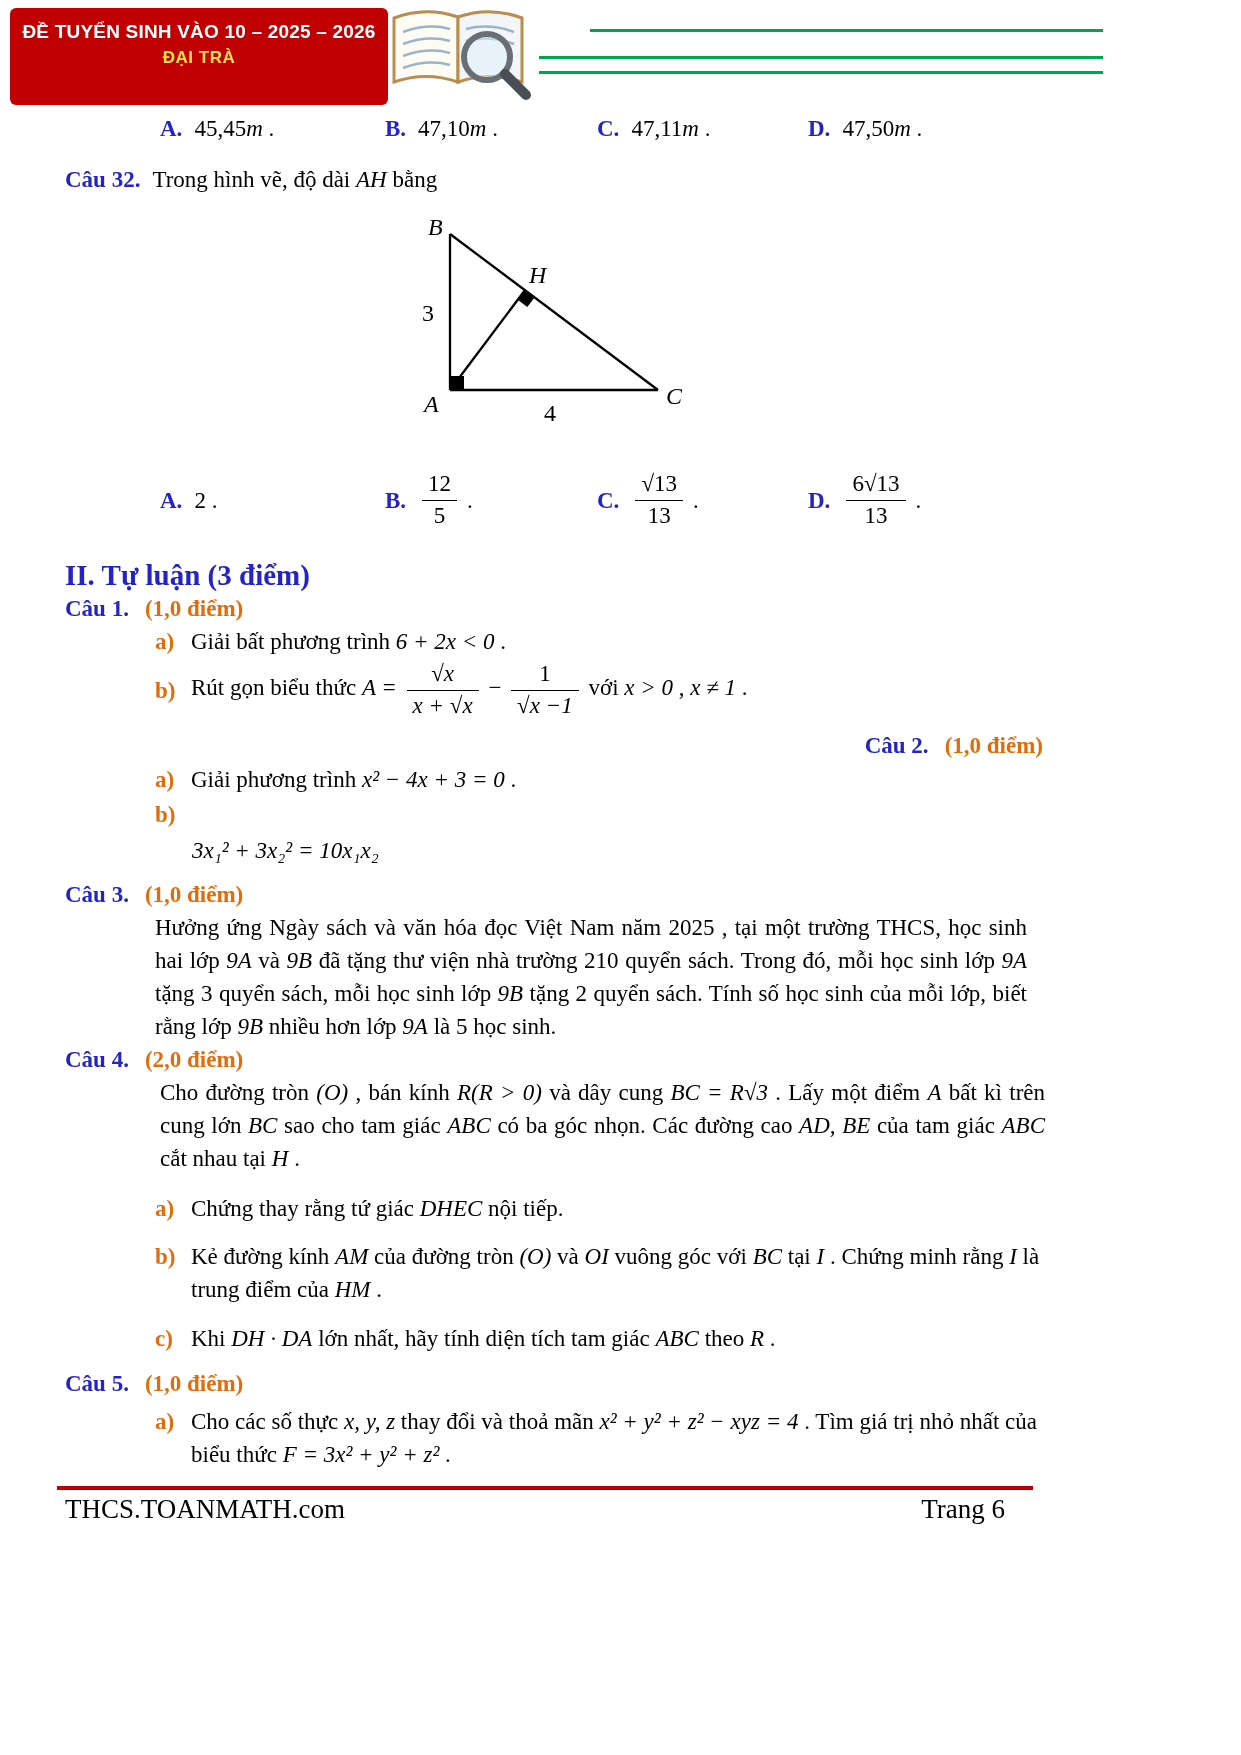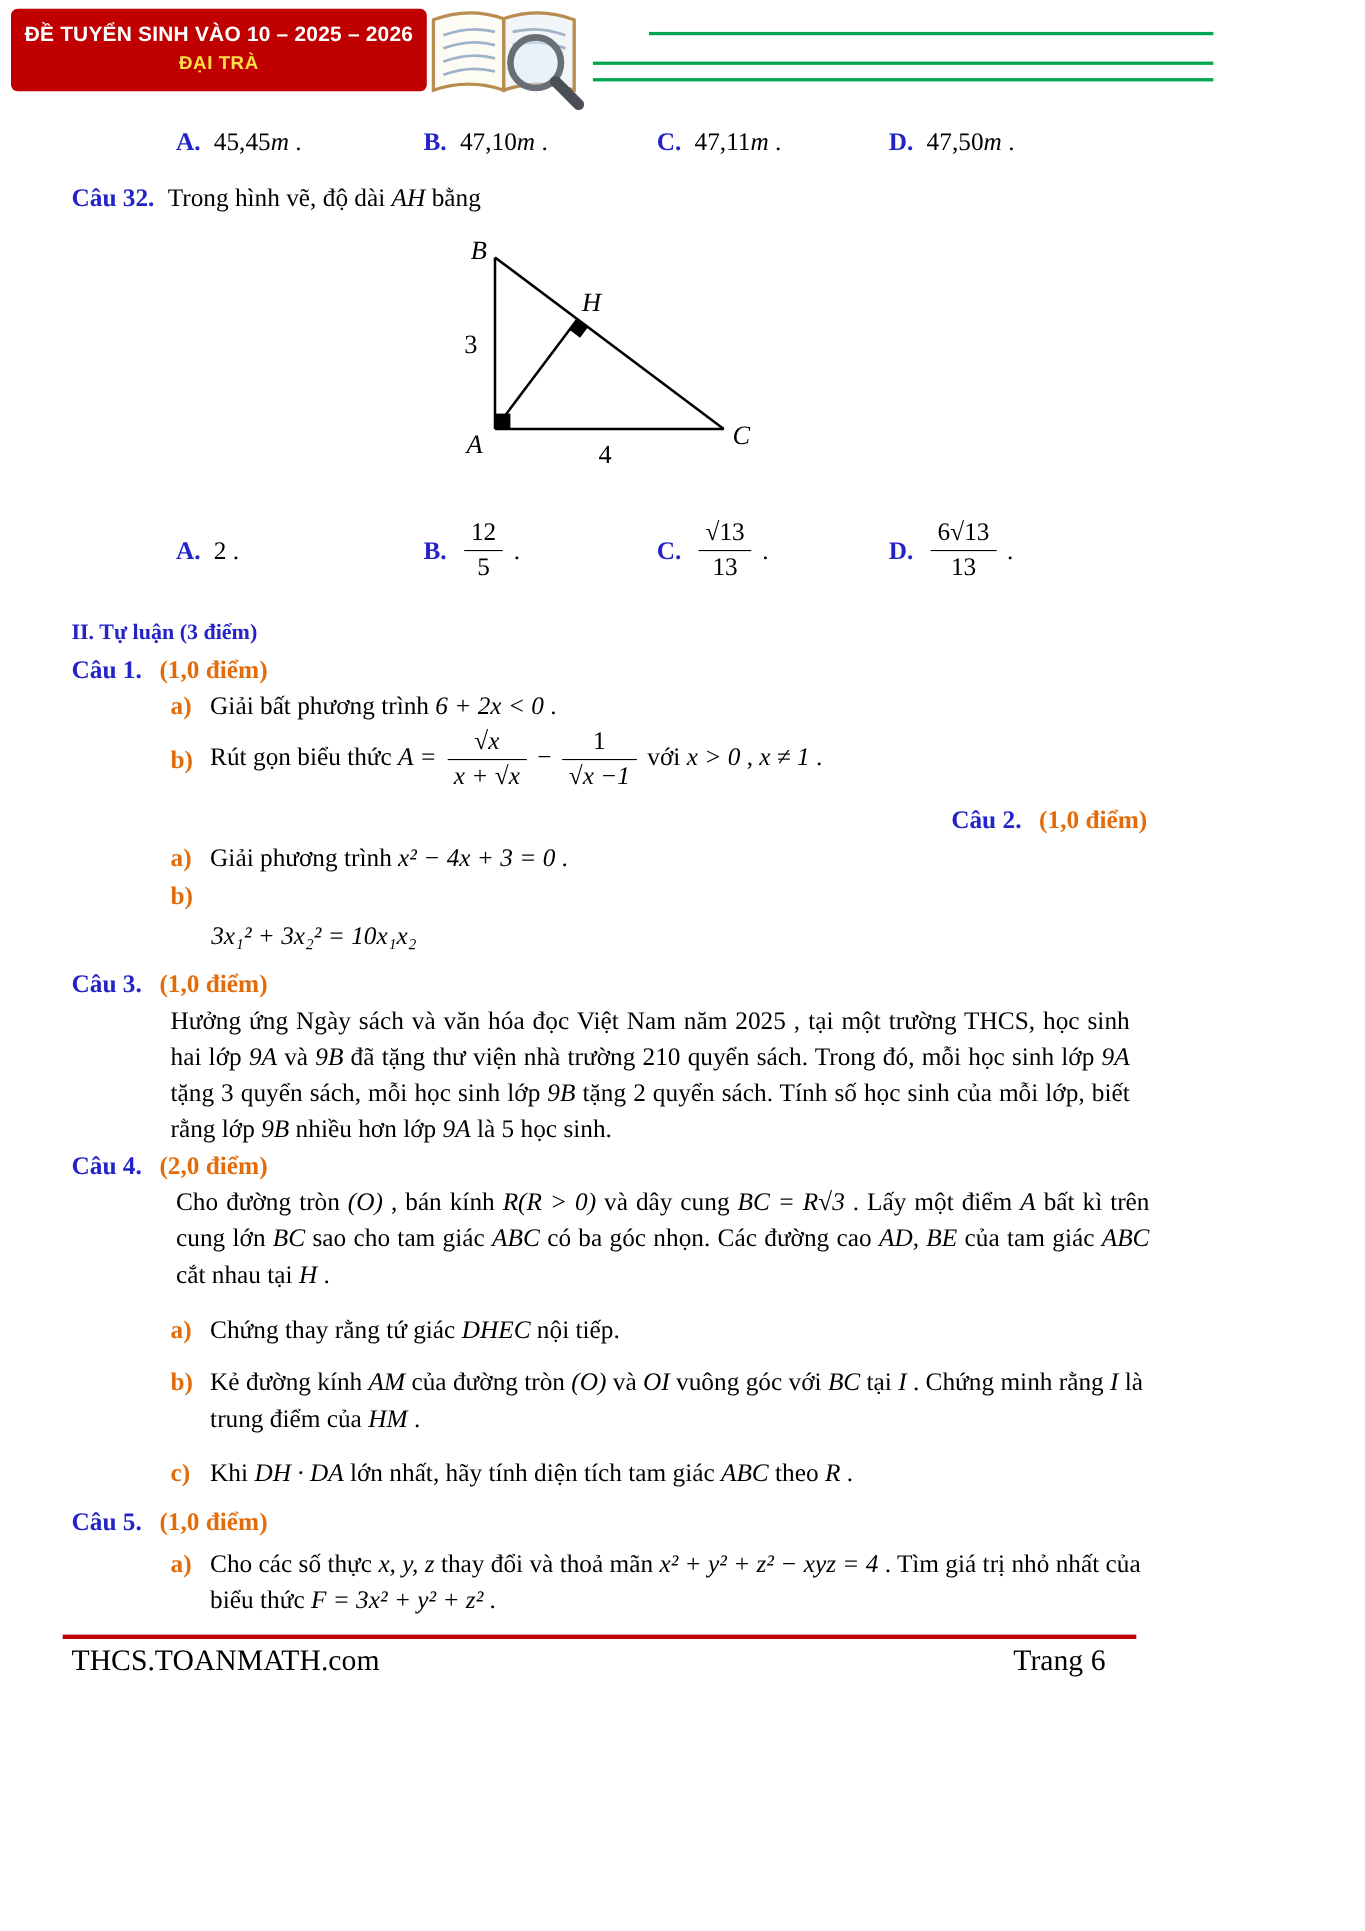--- a/index.html
+++ b/index.html
@@ -10,21 +10,21 @@
     background: #ffffff;
     font-family: "Liberation Serif", "DejaVu Serif", serif;
     font-size: 23px;
     color: #000;
     overflow: hidden;
   }
 
   
   .banner {
     position: absolute; left: 10px; top: 8px;
-    width: 378px; height: 75px;
+    width: 378px; height: 97px;
     background: #C00000; border-radius: 6px;
     text-align: center;
     font-family: "Liberation Sans", "DejaVu Sans", sans-serif;
   }
   .banner .l1 { padding-top: 13px; font-weight: 700; font-size: 19px; color: #ffffff; letter-spacing: .2px; }
   .banner .l2 { margin-top: 5px; font-weight: 700; font-size: 17px; color: #fde047; letter-spacing: .5px; }
 
   .book-icon { position: absolute; left: 386px; top: 2px; }
 
   .gline { position: absolute; height: 3px; background: #00A64F; }
@@ -53,21 +53,21 @@
   .figure { display: block; margin: 9px 0 0 295px; }
   .fig-letter { font-family: "Liberation Serif", "DejaVu Serif", serif; font-style: italic; font-size: 24px; }
   .fig-num    { font-family: "Liberation Serif", "DejaVu Serif", serif; font-size: 24px; }
 
   .row2 { margin-top: 36px; height: 58px; }
 
   .frac { display: inline-block; vertical-align: middle; text-align: center; line-height: 1.15; margin: 0 4px; }
   .frac .num { display: block; padding: 0 6px 2px; border-bottom: 1.5px solid #000; }
   .frac .den { display: block; padding: 2px 6px 0; }
 
-  .section-title { margin-top: 30px; font-size: 20px; }
+  .section-title { margin-top: 30px; font-size: 29px; }
 
   .q-head .q-label { margin-right: 16px; }
 
   .sub { display: flex; align-items: flex-start; }
   .sub.vcenter { align-items: center; }
   .sub { padding-left: 90px; }
   .sub-label { width: 36px; flex-shrink: 0; }
   .sub-body { flex: 1; }
 
   .para { margin-left: 90px; text-align: justify; }

